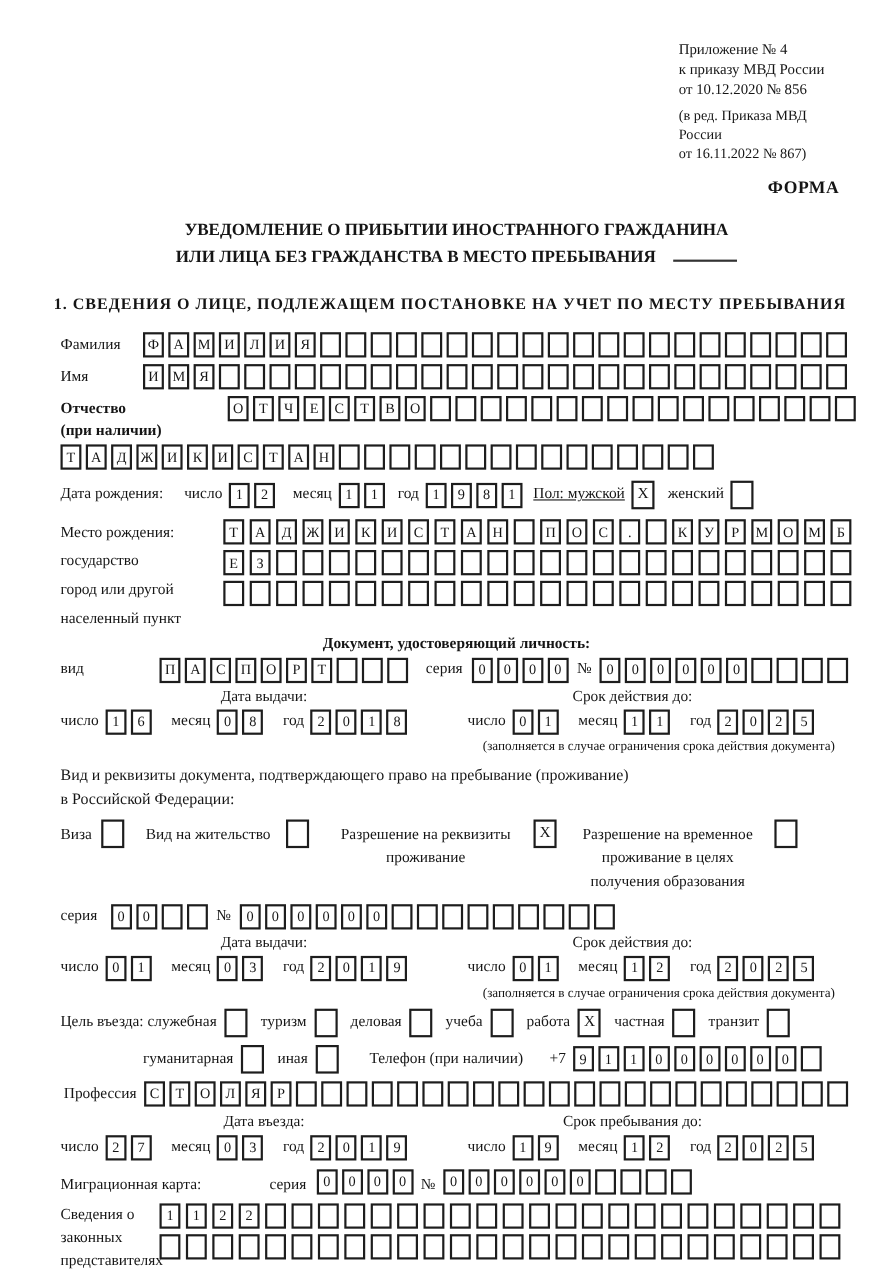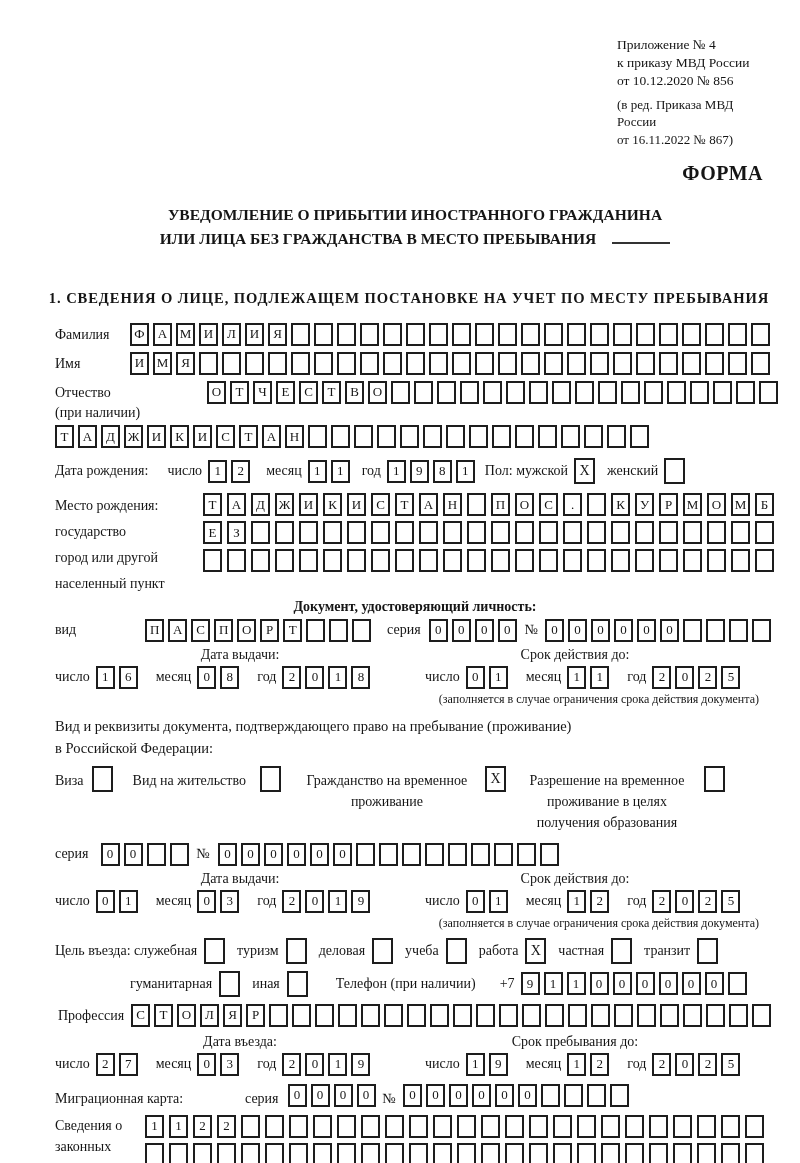--- a/index.html
+++ b/index.html
@@ -3,27 +3,27 @@
 <meta charset="utf-8">
 <style>
   html,body{margin:0;padding:0;background:#ffffff;}
   body{width:800px;height:1163px;overflow:hidden;color:#151515;
        font-family:"Liberation Serif","DejaVu Serif",serif;}
   .page{box-sizing:border-box;width:800px;height:1163px;padding:36px 25px 20px 55px;position:relative;}
 
   
   .appendix{margin-left:562px;font-size:13.5px;line-height:1.35;}
   .amendment{margin-left:562px;font-size:13px;line-height:1.35;margin-top:5px;}
-  .forma{font-weight:bold;font-size:20px;text-align:right;margin-top:14px;padding-right:12px;letter-spacing:.5px;}
+  .forma{font-weight:bold;font-size:16px;text-align:right;margin-top:14px;padding-right:12px;letter-spacing:.5px;}
 
   
   .title{font-weight:bold;font-size:15.5px;text-align:center;line-height:1.5;margin-top:18px;}
   .title-blank{display:inline-block;width:58px;border-bottom:2px solid #333;height:1px;margin-left:16px;}
   .sec-heading{font-weight:bold;font-size:14.6px;letter-spacing:.9px;text-align:center;
-               white-space:nowrap;margin-top:40px;margin-left:-12px;}
+               white-space:nowrap;margin-top:24px;margin-left:-12px;}
 
   
   .brow{display:flex;align-items:center;}
   .cbox{box-sizing:border-box;flex:none;width:19px;height:23px;border:2px solid #1d1d1d;margin-right:4px;
         display:inline-flex;align-items:center;justify-content:center;font-size:13px;background:#fff;}
   .wgap .cbox{margin-right:5px;}
   .cbx{display:inline-flex;}
   .cbx .cbox{width:21px;height:26px;margin-right:0;font-size:14px;}
 
   .frow{display:flex;align-items:flex-start;margin-top:6px;}
@@ -140,21 +140,21 @@
         <span class="cbox"></span>
         <span class="cbox"></span>
         <span class="cbox"></span>
         <span class="cbox"></span>
         <span class="cbox"></span>
         <span class="cbox"></span>
       </span>
   </div>
 
   <div class="frow">
-    <span class="flabel" style="width:152px;">
+    <span class="flabel" style="width:152px;font-weight:bold;">
       <span>Отчество</span><br>
       <span>(при наличии)</span>
     </span>
     <span class="brow">
         <span class="cbox">О</span>
         <span class="cbox">Т</span>
         <span class="cbox">Ч</span>
         <span class="cbox">Е</span>
         <span class="cbox">С</span>
         <span class="cbox">Т</span>
@@ -223,21 +223,21 @@
         <span class="cbox">1</span>
         <span class="cbox">1</span>
       </span>
     <span class="dlbl" style="margin-left:8px;">год</span>
     <span class="brow">
         <span class="cbox">1</span>
         <span class="cbox">9</span>
         <span class="cbox">8</span>
         <span class="cbox">1</span>
       </span>
-    <span class="dlbl" style="margin-left:6px;">Пол: мужской</span>
+    <span class="dlbl" style="margin-left:6px;text-decoration:underline;">Пол: мужской</span>
     <span class="cbx brow">
         <span class="cbox">X</span>
       </span>
     <span class="dlbl" style="margin-left:12px;">женский</span>
     <span class="cbx brow">
         <span class="cbox"></span>
       </span>
   </div>
 
   <div class="frow" style="margin-top:9px;">
@@ -420,21 +420,21 @@
 
   <div class="ckrow">
     <span class="t">Виза</span>
     <span class="cbx brow">
         <span class="cbox"></span>
       </span>
     <span class="t" style="margin-left:20px;">Вид на жительство</span>
     <span class="cbx brow" style="margin-left:14px;">
         <span class="cbox"></span>
       </span>
-    <span class="t ctr" style="width:180px;margin-left:16px;">Гражданство на временное проживание</span>
+    <span class="t ctr" style="width:180px;margin-left:16px;">Разрешение на реквизиты проживание</span>
     <span class="cbx brow">
         <span class="cbox">X</span>
       </span>
     <span class="t ctr" style="width:178px;margin-left:12px;">Разрешение на временное проживание в целях получения образования</span>
     <span class="cbx brow">
         <span class="cbox"></span>
       </span>
   </div>
 
   <div class="inline-row" style="margin-top:10px;">

